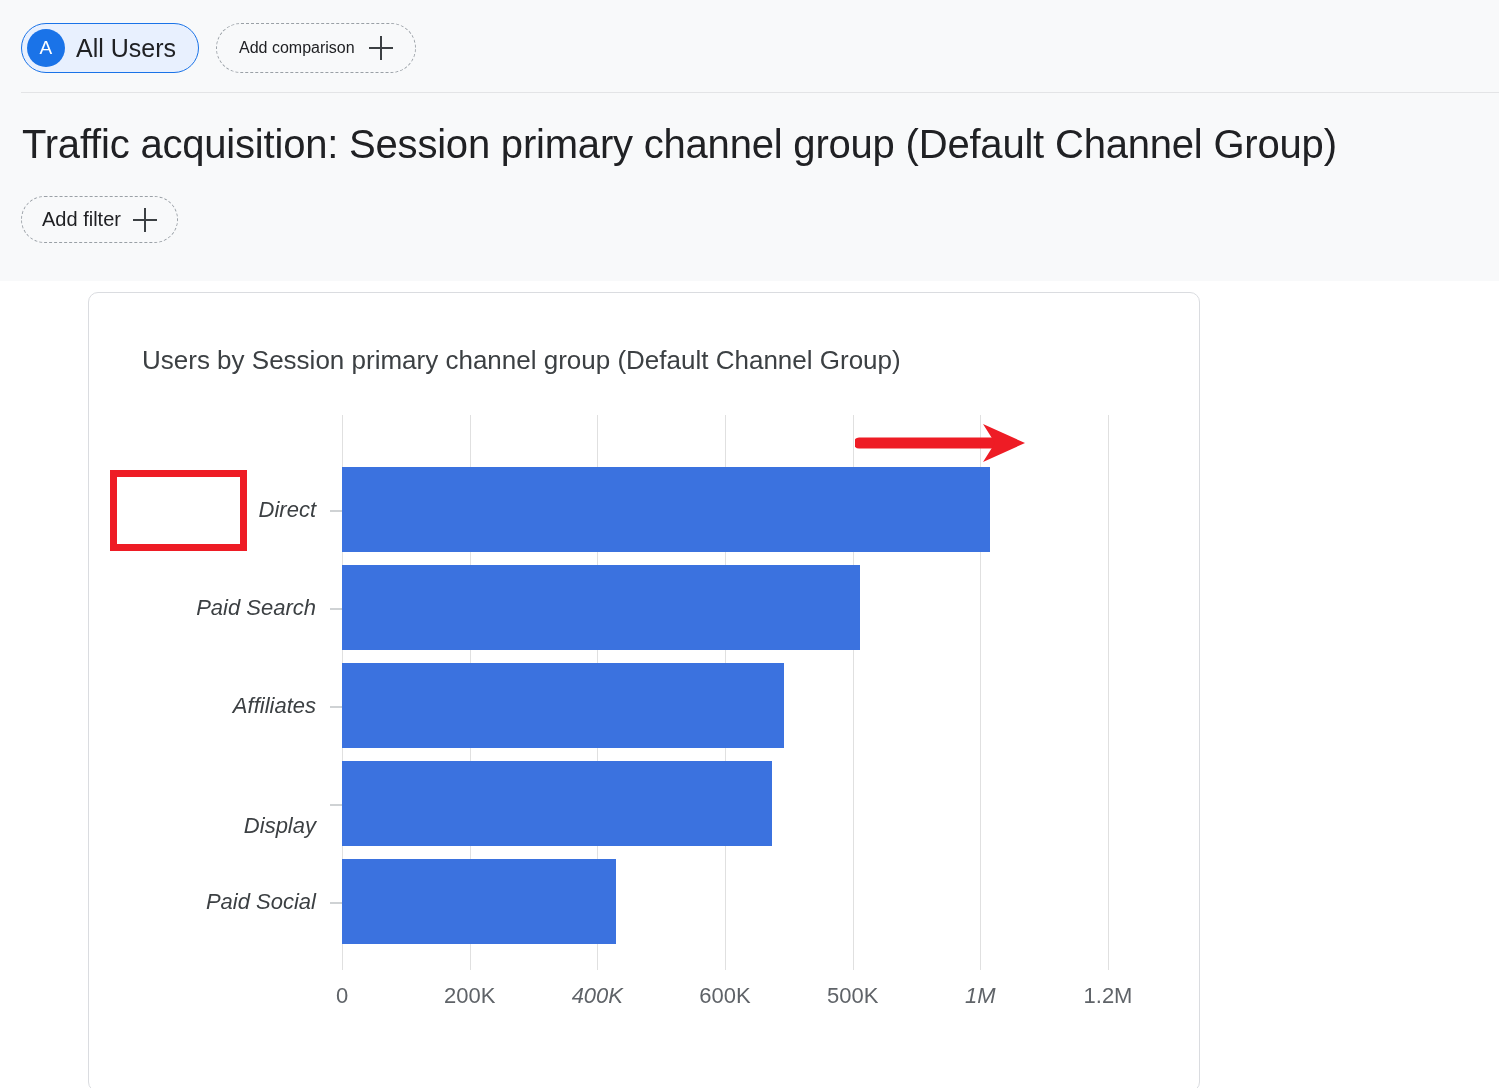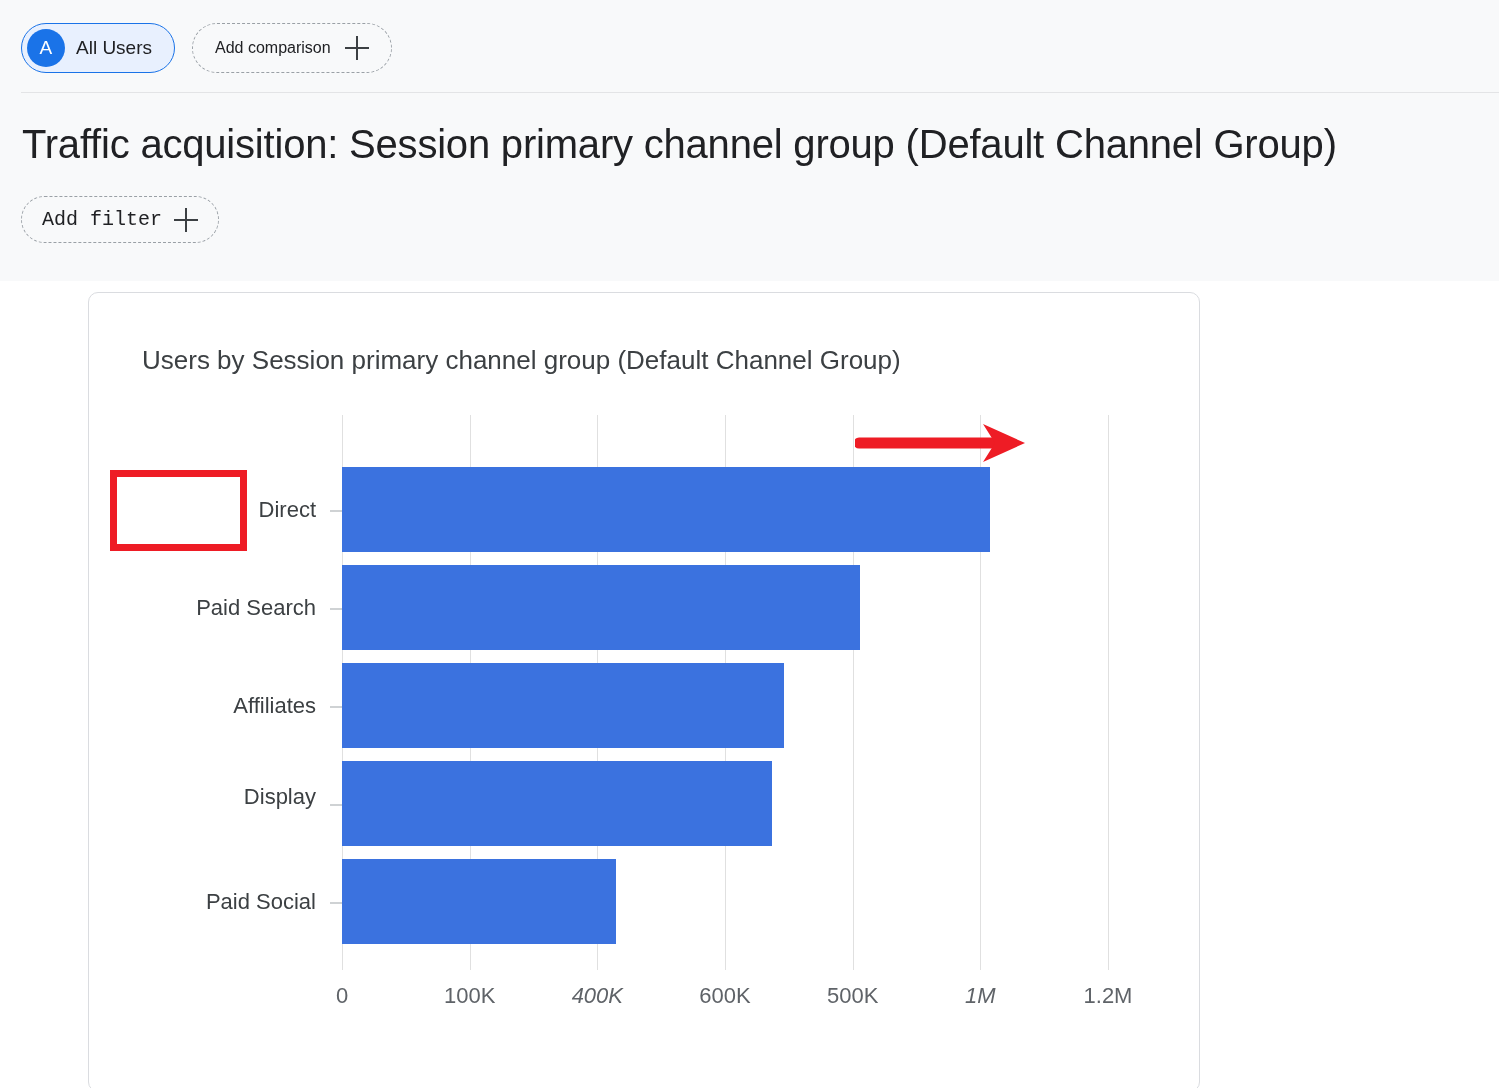--- a/index.html
+++ b/index.html
@@ -58,21 +58,21 @@
     border-radius: 50%;
     background: #1a73e8;
     color: #ffffff;
     font-size: 19px;
     display: flex;
     align-items: center;
     justify-content: center;
     letter-spacing: .2px;
   }
   .chip-allusers-label {
-    font-size: 19px;
+    font-size: 25px;
     color: #202124;
   }
   .chip-dashed {
     display: flex;
     align-items: center;
     gap: 14px;
     height: 50px;
     box-sizing: border-box;
     padding: 0 22px;
     border-radius: 26px;
@@ -126,21 +126,20 @@
     display: inline-flex;
     align-items: center;
     gap: 12px;
     height: 47px;
     box-sizing: border-box;
     padding: 0 20px;
     border-radius: 24px;
     border: 1.5px dashed #9aa0a6;
     color: #202124;
     font-size: 20px;
-    font-family: Liberation Mono, monospace;
   }
 
   
   .card {
     position: absolute;
     left: 88px;
     top: 292px;
     width: 1112px;
     height: 800px;
     background: #ffffff;
@@ -199,20 +198,21 @@
     white-space: nowrap;
     transform: translateY(-50%);
     right: 0;
   }
   .cat-labels {
     position: absolute;
     left: 140px;
     top: 415px;
     width: 176px;
     height: 555px;
+    font-style: italic;
   }
   .xtick-label {
     position: absolute;
     top: 568px;
     font-size: 22px;
     color: #5f6368;
     transform: translateX(-50%);
     white-space: nowrap;
   }
 
@@ -264,28 +264,28 @@
 </div>
 
 <div class="card"></div>
 <div class="card-title">Users by Session primary channel group (Default Channel Group)</div>
 
 <div class="chart">
   <div class="cat-labels" id="cat-labels">
       <div class="cat-label" style="top: 94.5px;">Direct</div>
       <div class="cat-label" style="top: 192.5px;">Paid Search</div>
       <div class="cat-label" style="top: 290.5px;">Affiliates</div>
-      <div class="cat-label" style="top: 382px;">Display</div>
+      <div class="cat-label" style="top: 411px;">Display</div>
       <div class="cat-label" style="top: 486.5px;">Paid Social</div>
     </div>
   <div class="plot" id="plot">
       <div class="gridline" style="left: 0px;"></div>
       <div class="xtick-label" style="left: 0px;">0</div>
       <div class="gridline" style="left: 127.667px;"></div>
-      <div class="xtick-label" style="left: 127.667px;">100K</div>
+      <div class="xtick-label" style="left: 127.667px;">200K</div>
       <div class="gridline" style="left: 255.333px;"></div>
       <div class="xtick-label" style="left: 255.333px; font-style: italic;">400K</div>
       <div class="gridline" style="left: 383px;"></div>
       <div class="xtick-label" style="left: 383px;">600K</div>
       <div class="gridline" style="left: 510.667px;"></div>
       <div class="xtick-label" style="left: 510.667px;">500K</div>
       <div class="gridline" style="left: 638.333px;"></div>
       <div class="xtick-label" style="left: 638.333px; font-style: italic;">1M</div>
       <div class="gridline" style="left: 766px;"></div>
       <div class="xtick-label" style="left: 766px;">1.2M</div>

